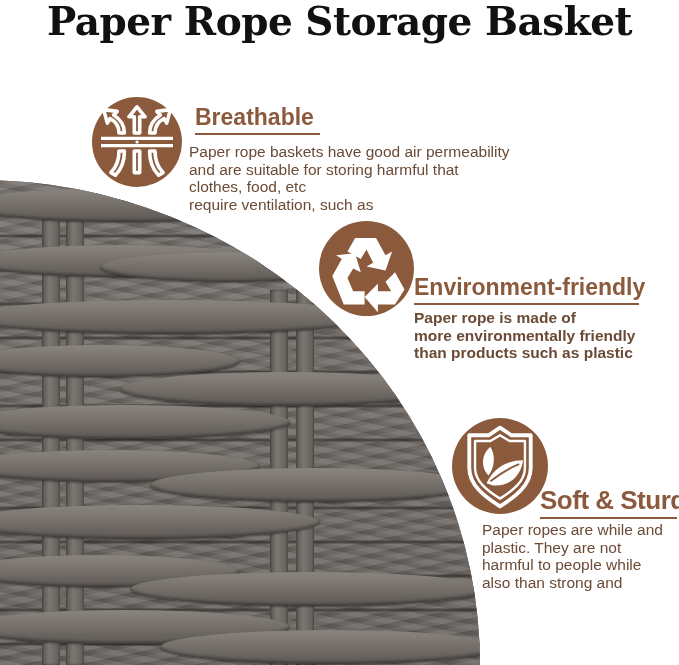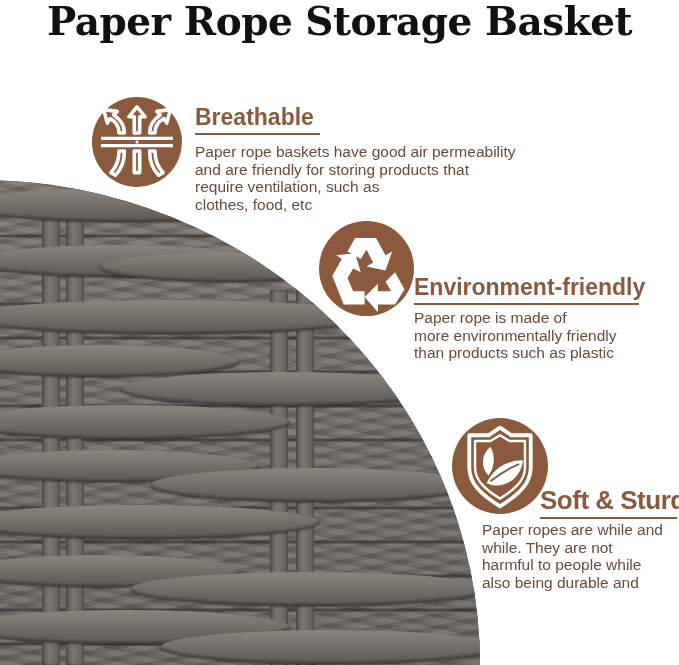--- a/index.html
+++ b/index.html
@@ -63,56 +63,56 @@
         <path d="M47 60 V84 H53 V60 Z"></path>
         <path d="M30 60 C30 70 27 78 21 84 L26 87 C33 80 36 70 36 60 Z"></path>
         <path d="M70 60 C70 70 73 78 79 84 L74 87 C67 80 64 70 64 60 Z"></path>
       </g>
       <line x1="10" y1="46" x2="90" y2="46" stroke="#fff" stroke-width="3.5"></line>
       <line x1="10" y1="54" x2="90" y2="54" stroke="#fff" stroke-width="3.5"></line>
       <circle cx="50" cy="50" r="1.8" fill="#fff"></circle>
     </svg>
   </div>
   <div class="ftitle" style="left:195px; top:106px; font-size:23px; width:125px;">Breathable</div>
-  <div class="fdesc" style="left:195px; top:143px;">
+  <div class="fdesc" style="left:189px; top:143px;">
     <span>Paper rope baskets have good air permeability</span>
-    <span>and are friendly for storing products that</span>
+    <span>and are suitable for storing harmful that</span>
+    <span>clothes, food, etc</span>
     <span>require ventilation, such as</span>
-    <span>clothes, food, etc</span>
   </div>
 </div>
 
 <div class="feature">
   <div class="icon-circle" style="left:319px; top:221px; width:95px; height:95px;">
     <svg viewBox="0 0 100 100">
       <g fill="#fff">
         <path d="M38 18 L60 18 L70 36 L77 32 L70 52 L50 48 L57 44 L50 30 L44 40 L30 32 Z"></path>
         <path d="M80 54 L90 72 L80 88 L62 88 L62 96 L48 80 L62 66 L62 74 L76 74 L70 64 Z"></path>
         <path d="M14 58 L24 40 L18 36 L38 34 L44 54 L36 50 L30 60 L36 74 L48 74 L48 88 L26 88 Z"></path>
       </g>
     </svg>
   </div>
   <div class="ftitle" style="left:414px; top:276px; font-size:23px; width:225px;text-align:right;">Environment-friendly</div>
-  <div class="fdesc" style="left:414px; top:309px;">
+  <div class="fdesc" style="left:414px; top:309px;font-weight:bold;">
     <span>Paper rope is made of</span>
     <span>more environmentally friendly</span>
     <span>than products such as plastic</span>
   </div>
 </div>
 
 <div class="feature">
   <div class="icon-circle" style="left:452px; top:418px; width:96px; height:96px;">
     <svg viewBox="0 0 100 100">
       <path d="M50 10 L62 18 L82 18 L82 52 C82 70 66 82 50 92 C34 82 18 70 18 52 L18 18 L38 18 Z" fill="none" stroke="#fff" stroke-width="4" stroke-linejoin="round"></path>
       <path d="M50 18 L60 24 L76 24 L76 52 C76 66 63 76 50 84 C37 76 24 66 24 52 L24 24 L40 24 Z" fill="none" stroke="#fff" stroke-width="2.5" stroke-linejoin="round"></path>
       <path d="M40 30 C30 38 30 52 38 60 C44 52 46 40 40 30 Z" fill="#fff"></path>
       <path d="M36 68 C44 50 60 44 74 44 C72 60 60 72 42 70 Z" fill="#fff"></path>
       <path d="M40 66 C50 58 60 52 70 48" stroke="#8b5a3c" stroke-width="2" fill="none"></path>
     </svg>
   </div>
   <div class="ftitle" style="left:540px; top:487px; font-size:26px; width:137px; letter-spacing:-0.5px;">Soft &amp; Sturdy</div>
   <div class="fdesc" style="left:482px; top:521px;">
     <span>Paper ropes are while and</span>
-    <span>while. They are not</span>
+    <span>plastic. They are not</span>
     <span>harmful to people while</span>
-    <span>also being durable and</span>
+    <span>also than strong and</span>
   </div>
 </div>
 
 </body></html>

